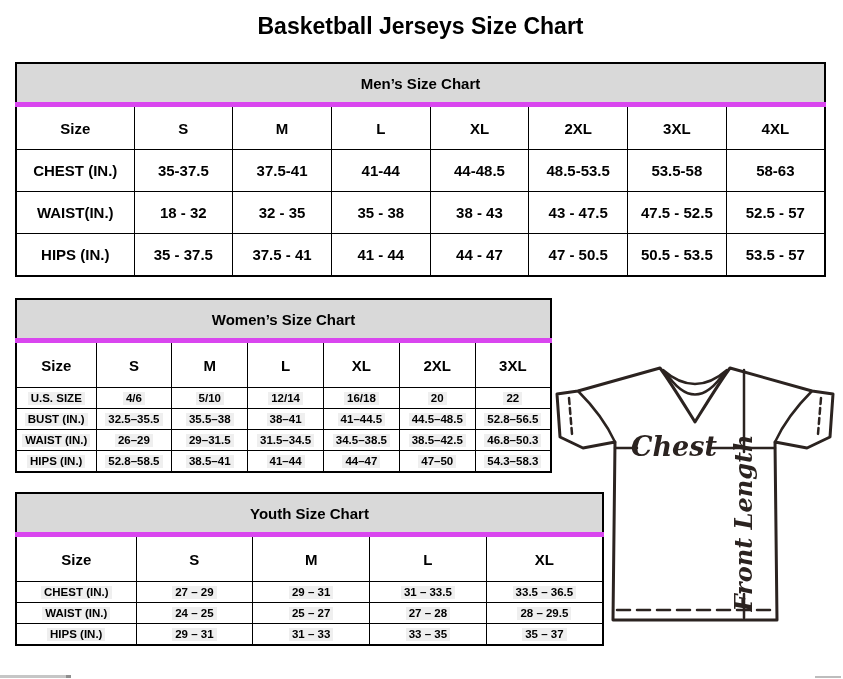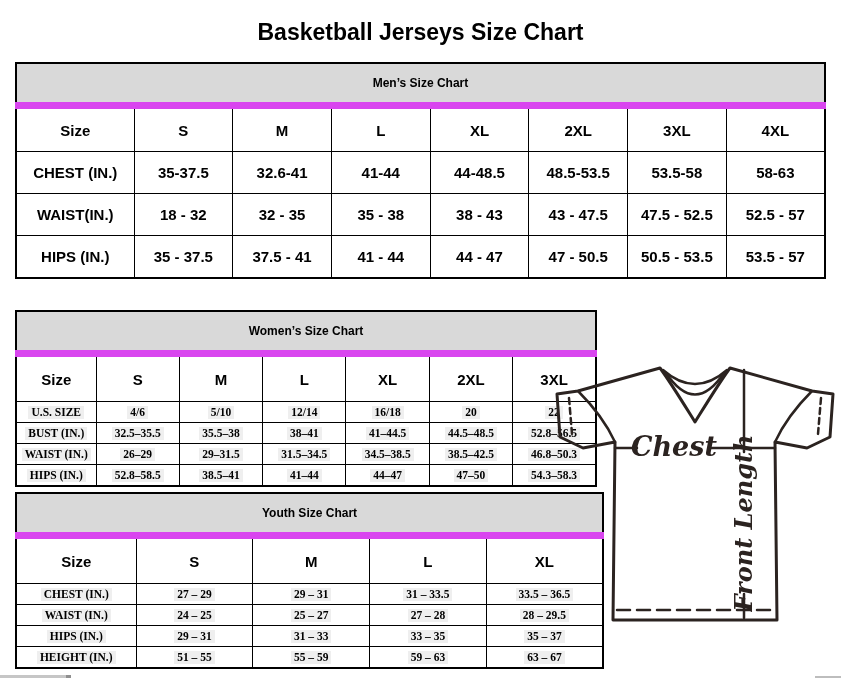--- a/index.html
+++ b/index.html
@@ -2,46 +2,46 @@
 <html><head>
 <meta charset="utf-8">
 <style>
   html,body{margin:0;padding:0;}
   body{
     width:843px;height:679px;position:relative;overflow:hidden;
     background:#ffffff;color:#000;
     font-family:"Liberation Sans", sans-serif;
   }
   .page-title{
-    position:absolute;left:15px;top:19px;width:811px;
+    position:absolute;left:15px;top:13px;width:811px;
     text-align:center;font-size:23px;font-weight:bold;letter-spacing:0px;
   }
   table{
     border-collapse:collapse;table-layout:fixed;
     position:absolute;background:#fff;
     border:2px solid #000;
   }
   th,td{
     border:1px solid #000;text-align:center;vertical-align:middle;
     font-weight:bold;padding:0;overflow:hidden;white-space:nowrap;
   }
   .t-title th{
-    background:#d9d9d9;height:38px;font-size:12px;border-bottom:7px solid #d946ef;
+    background:#d9d9d9;height:38px;font-size:15px;border-bottom:5px solid #d946ef;
   }
   .size-row th{height:42px;font-size:15px;}
   
   #tbl-mens{left:15px;top:62px;width:811px;}
   #tbl-mens tbody.rows th, #tbl-mens tbody.rows td{height:41px;font-size:15px;}
   
-  #tbl-womens{left:15px;top:310px;width:582px;padding-left:45px;}
+  #tbl-womens{left:15px;top:298px;width:537px;padding-left:45px;}
   #tbl-womens .size-row th{height:44px;}
   
   #tbl-youth{left:15px;top:492px;width:589px;}
   #tbl-youth .size-row th{height:44px;}
-  .compact tbody.rows th, .compact tbody.rows td{height:20px;font-size:11.5px;font-family:Liberation Serif, serif;}
+  .compact tbody.rows th, .compact tbody.rows td{height:20px;font-size:11.5px;}
   .compact tbody.rows .hl{background:#efefef;padding:0 3px;display:inline-block;line-height:13px;}
   
   .jersey-wrap{position:absolute;left:553px;top:358px;width:284px;height:296px;}
   .jersey-wrap svg{display:block;width:100%;height:100%;}
   .measure-label{
     font-family:"DejaVu Serif","Liberation Serif",serif;
     font-weight:bold;font-style:italic;fill:#2b2320;
   }
   
   .artifact-left{position:absolute;left:0;top:675px;width:70px;height:3px;background:#c6c6c6;}
@@ -69,21 +69,21 @@
         <th>XL</th>
         <th>2XL</th>
         <th>3XL</th>
         <th>4XL</th>
       </tr>
   </thead>
   <tbody class="rows">
       <tr>
         <th>CHEST (IN.)</th>
         <td>35-37.5</td>
-        <td>32.6-41</td>
+        <td>37.5-41</td>
         <td>41-44</td>
         <td>44-48.5</td>
         <td>48.5-53.5</td>
         <td>53.5-58</td>
         <td>58-63</td>
       </tr>
       <tr>
         <th>WAIST(IN.)</th>
         <td>18 - 32</td>
         <td>32 - 35</td>
@@ -195,27 +195,20 @@
         <td><span class="hl">27 – 28</span></td>
         <td><span class="hl">28 – 29.5</span></td>
       </tr>
       <tr>
         <th><span class="hl">HIPS (IN.)</span></th>
         <td><span class="hl">29 – 31</span></td>
         <td><span class="hl">31 – 33</span></td>
         <td><span class="hl">33 – 35</span></td>
         <td><span class="hl">35 – 37</span></td>
       </tr>
-      <tr>
-        <th><span class="hl">HEIGHT (IN.)</span></th>
-        <td><span class="hl">51 – 55</span></td>
-        <td><span class="hl">55 – 59</span></td>
-        <td><span class="hl">59 – 63</span></td>
-        <td><span class="hl">63 – 67</span></td>
-      </tr>
     </tbody>
 </table>
 
 <div class="jersey-wrap">
   <svg viewBox="0 0 284 296">
     <g fill="none" stroke="#2b2320" stroke-linejoin="round" stroke-linecap="round">
 
       <path stroke-width="3" d="
         M107,10 L25,33 L4,36 L7,79 L30,90 L62,84
         L60,262 L224,262 L222,84

